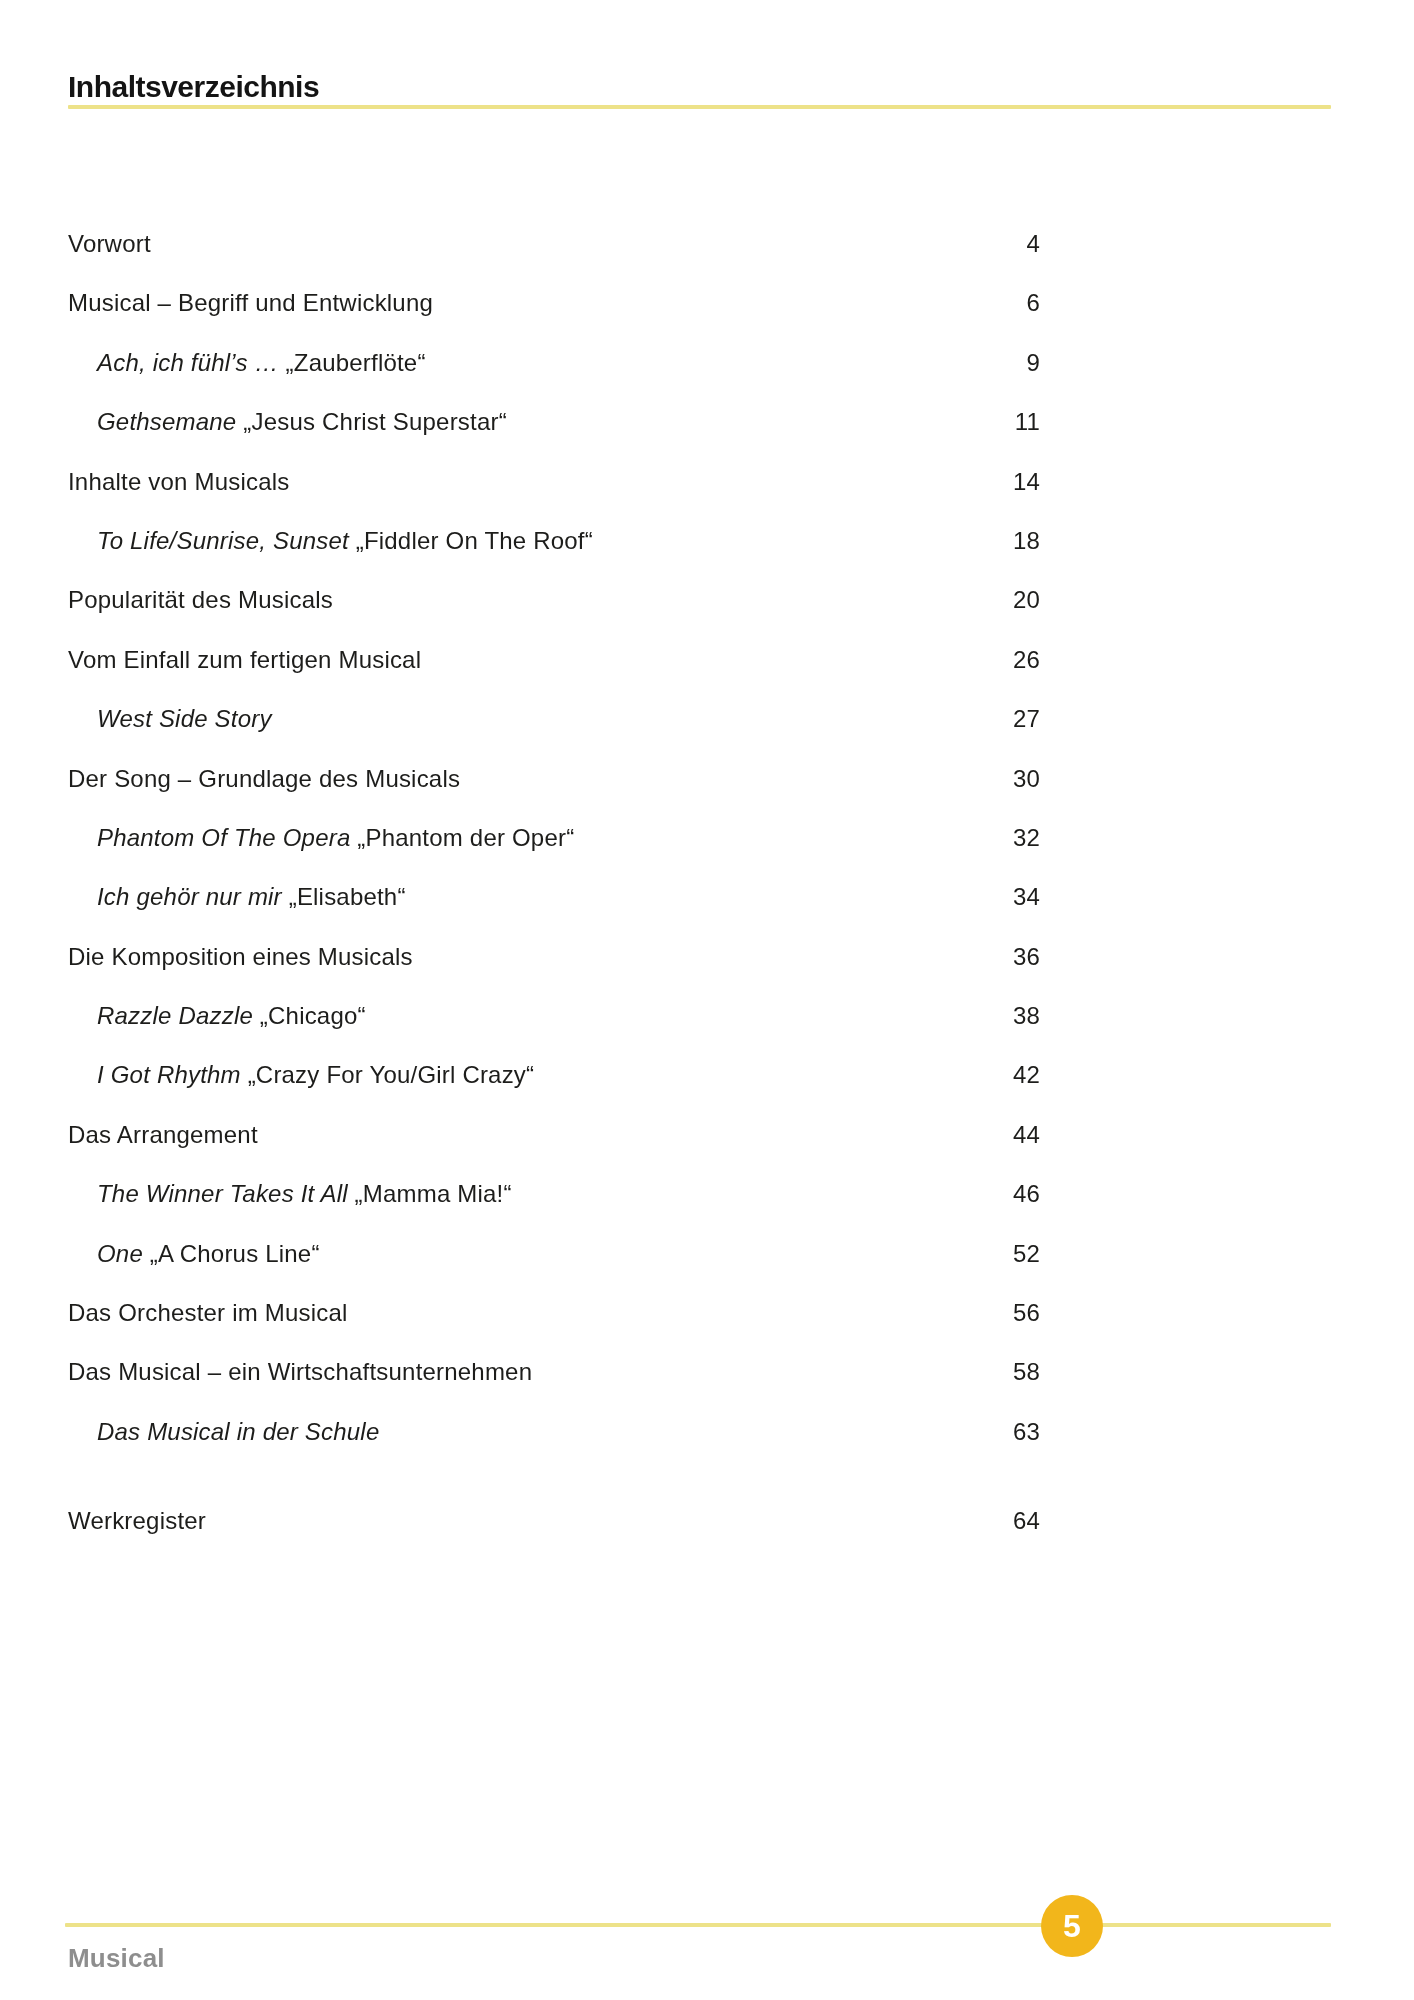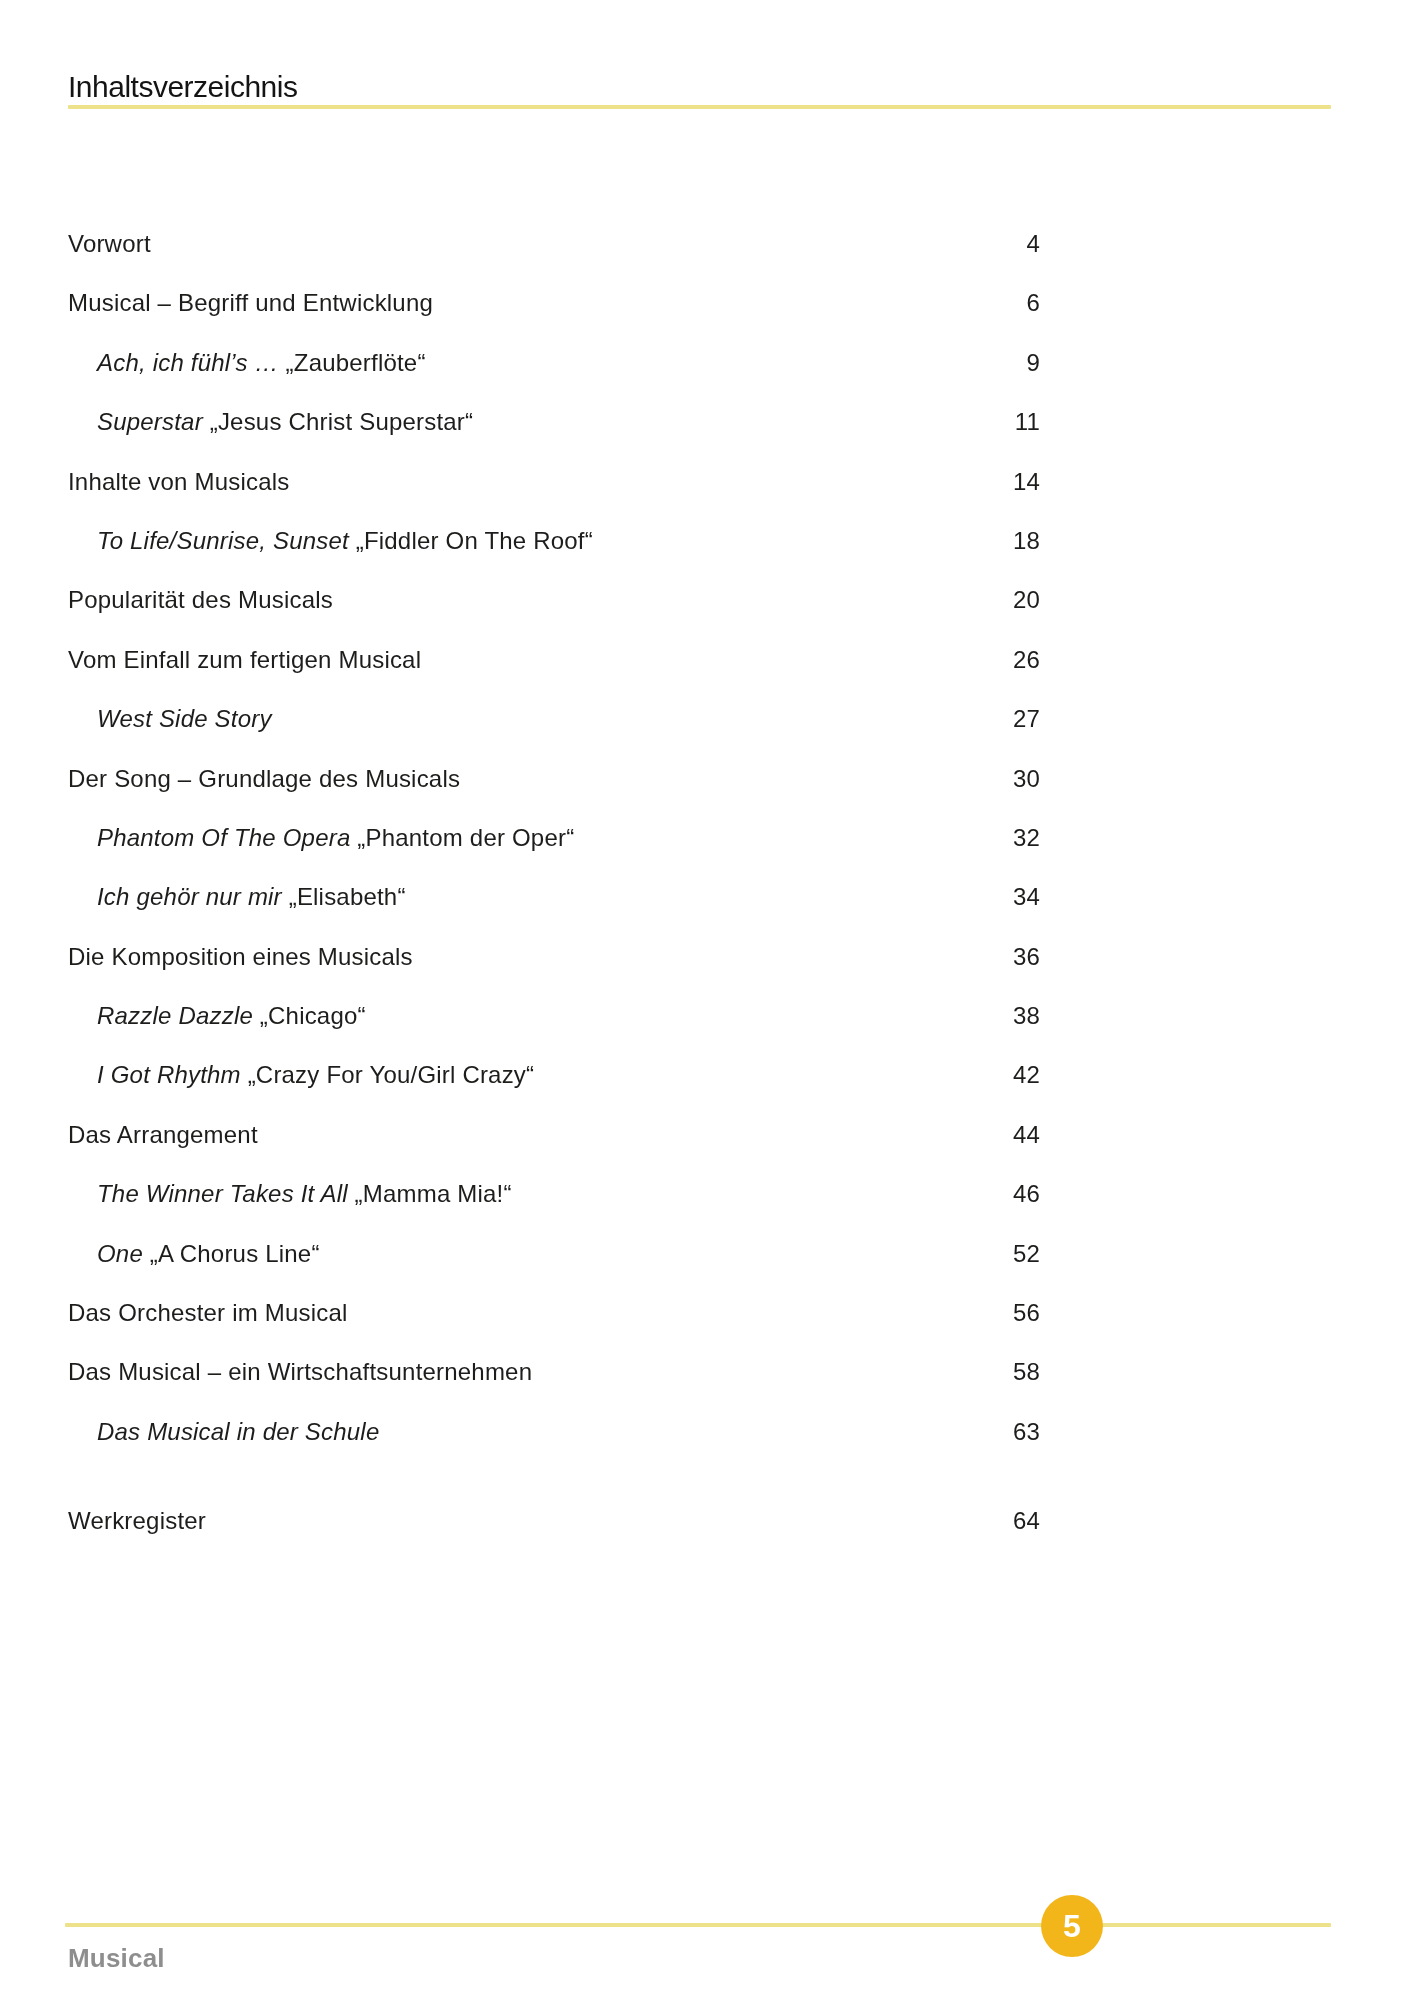--- a/index.html
+++ b/index.html
@@ -20,21 +20,21 @@
     margin:0 auto;
     overflow:hidden;
     color:var(--text);
   }
   
   .page-title{
     position:absolute;
     left:68px;
     top:72px;
     font-size:30px;
-    font-weight:normal;
+    font-weight:bold;
     letter-spacing:-0.5px;
     color:#141414;
     line-height:1;
     white-space:nowrap;
   }
   .rule{
     position:absolute;
     height:4px;
     background:var(--rule-yellow);
     border-radius:1px;
@@ -134,21 +134,21 @@
       <span class="t-page">6</span>
     </div>
 
     <div class="toc-row sub">
       <span class="t-title"><em class="t-italic">Ach, ich fühl’s … </em><span class="t-regular">„Zauberflöte“</span></span>
       <span class="t-page">9</span>
     </div>
 
 
     <div class="toc-row sub">
-      <span class="t-title"><em class="t-italic">Superstar </em><span class="t-regular">„Jesus Christ Superstar“</span></span>
+      <span class="t-title"><em class="t-italic">Gethsemane </em><span class="t-regular">„Jesus Christ Superstar“</span></span>
       <span class="t-page">11</span>
     </div>
 
     <div class="toc-row">
       <span class="t-title"><em class="t-italic"></em><span class="t-regular">Inhalte von Musicals</span></span>
       <span class="t-page">14</span>
     </div>
 
     <div class="toc-row sub">
       <span class="t-title"><em class="t-italic">To Life/Sunrise, Sunset </em><span class="t-regular">„Fiddler On The Roof“</span></span>

